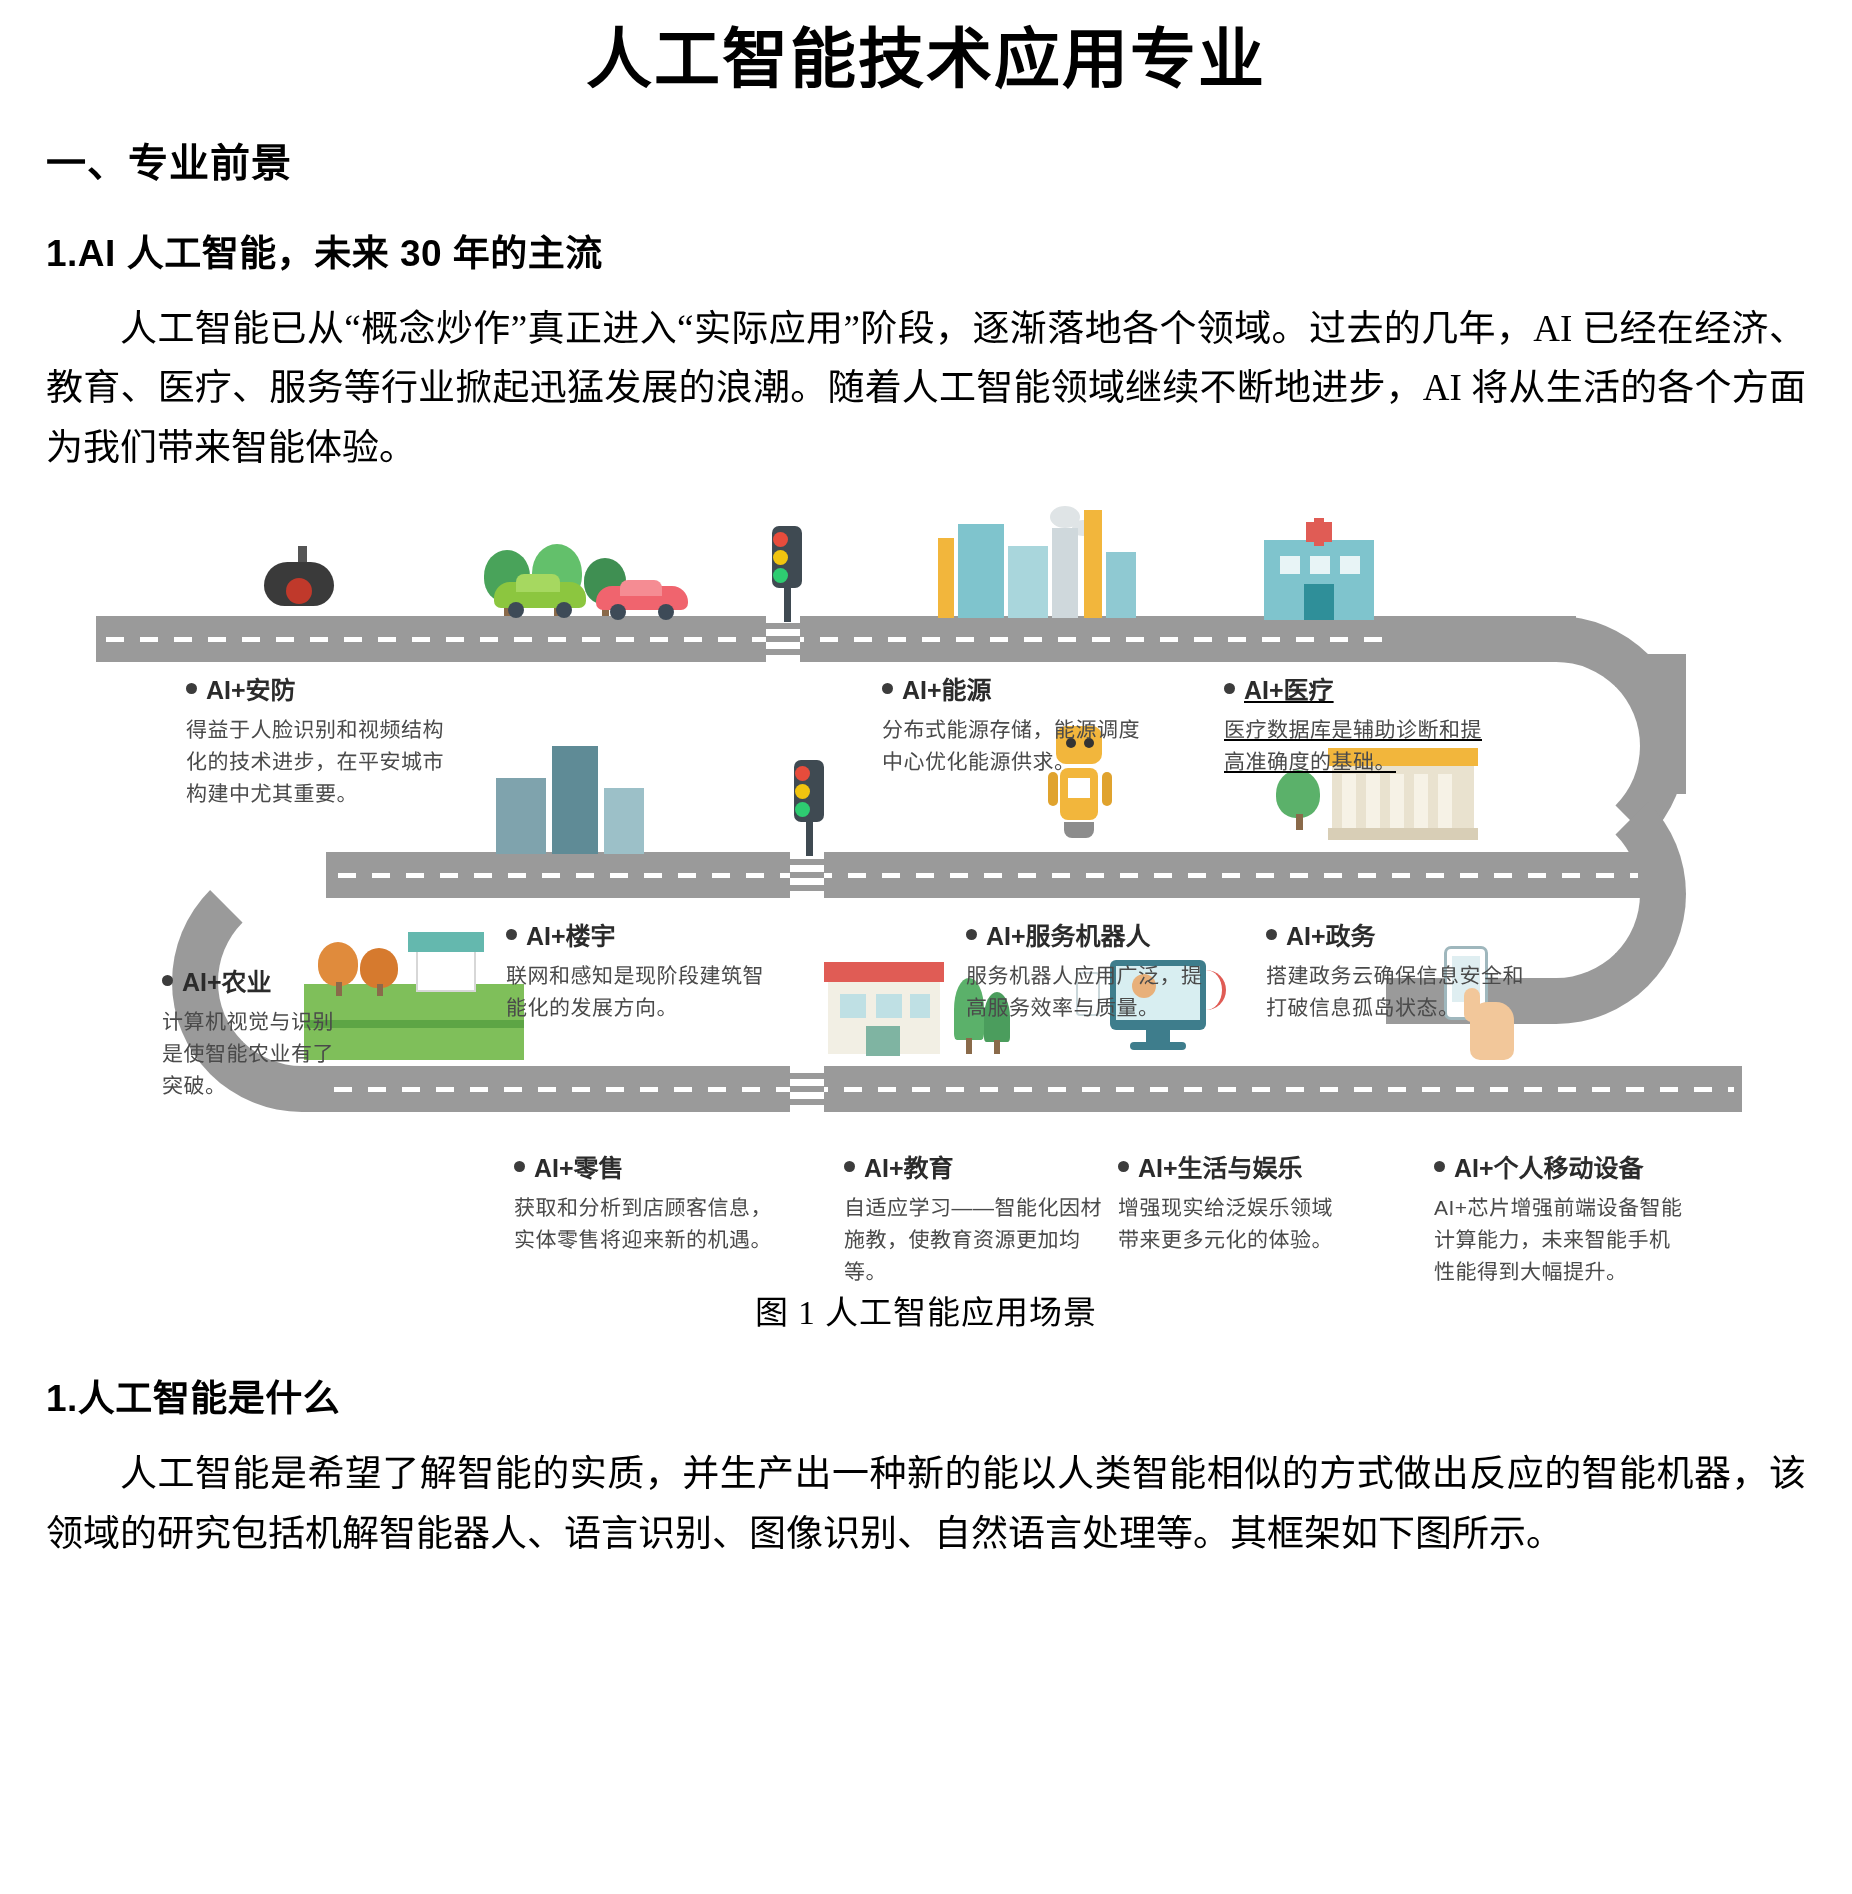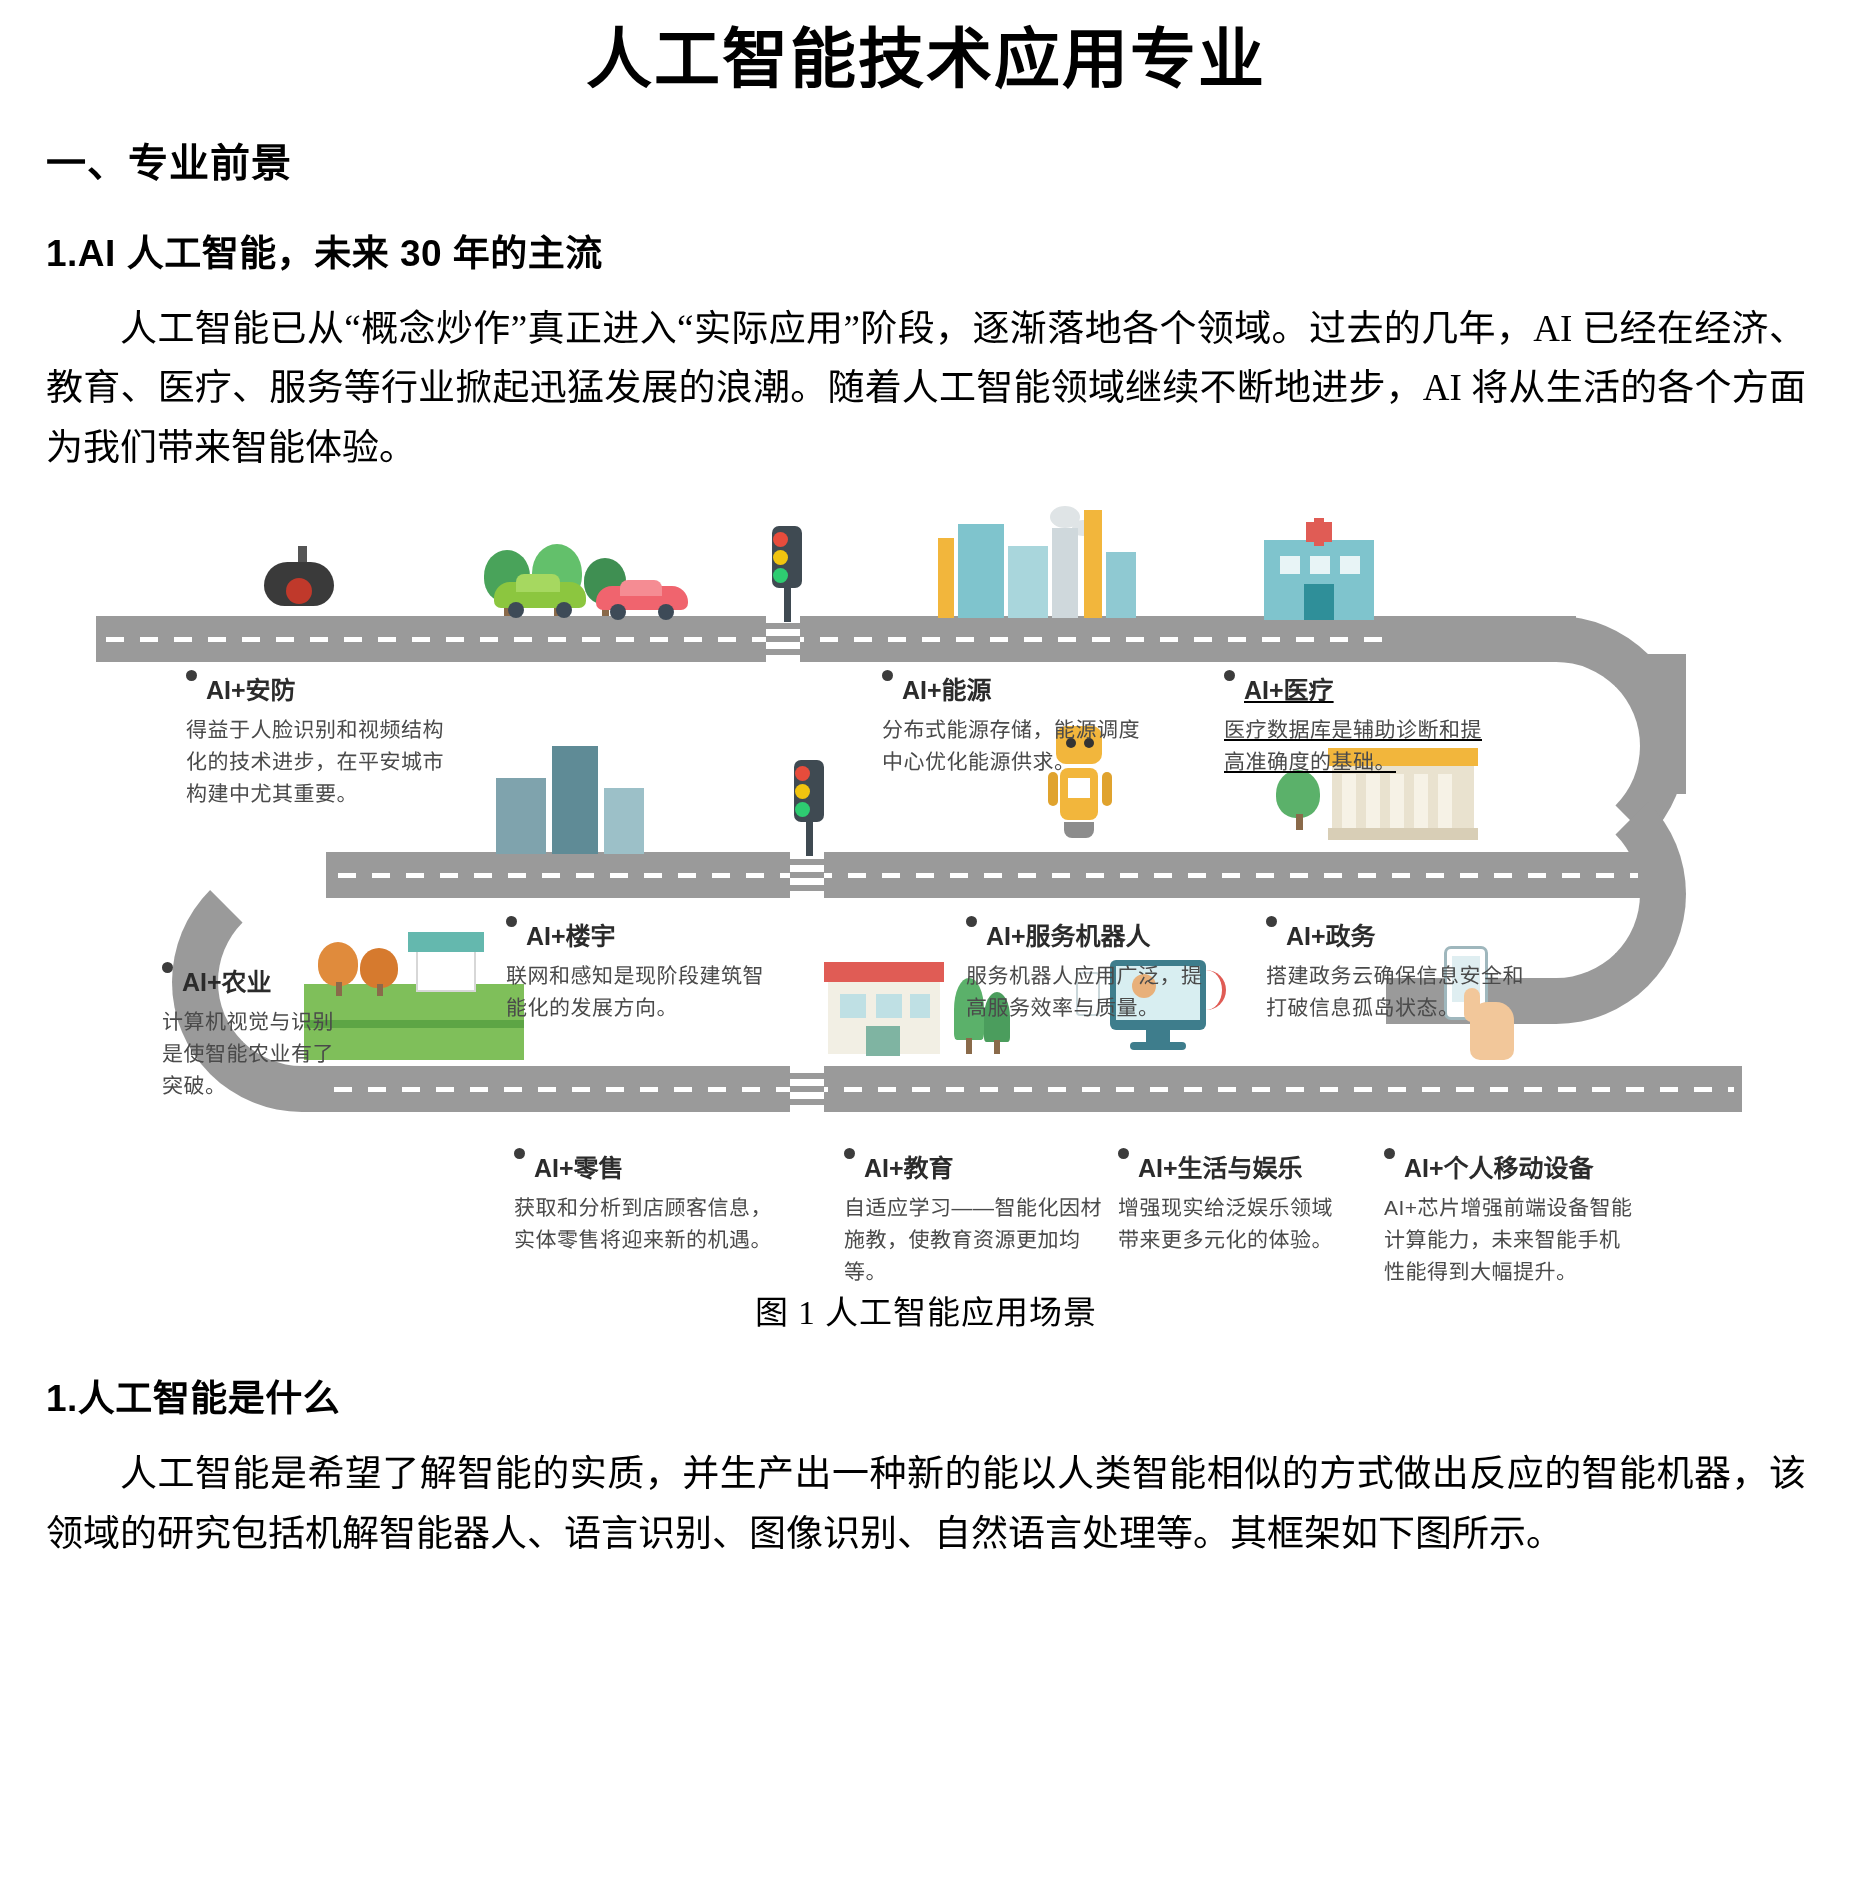--- a/index.html
+++ b/index.html
@@ -93,21 +93,21 @@
     width: 34px;
     height: 46px;
     background: repeating-linear-gradient(to bottom, #ffffff 0 7px, #9a9a9a 7px 13px);
   }
   .item {
     position: absolute;
     width: 260px;
   }
   .item .hd {
     display: flex;
-    align-items: flex-start;
+    align-items: center;
     font-family: "Liberation Sans", sans-serif;
     font-weight: bold;
     font-size: 25px;
     color: #2b2b2b;
     margin-bottom: 8px;
     white-space: nowrap;
   }
   .item .dot {
     width: 11px; height: 11px;
     border-radius: 50%;
@@ -384,21 +384,21 @@
       </div>
 
       <div class="item" style="left:1042px; top:644px; width:230px;">
         <div class="hd">
           <span class="dot"></span>
           <span>AI+生活与娱乐</span>
         </div>
         <div class="tx">增强现实给泛娱乐领域带来更多元化的体验。</div>
       </div>
 
-      <div class="item" style="left:1308px; top:644px; width:250px;">
+      <div class="item" style="left:1358px; top:644px; width:250px;">
         <div class="hd">
           <span class="dot"></span>
           <span>AI+个人移动设备</span>
         </div>
         <div class="tx">AI+芯片增强前端设备智能计算能力，未来智能手机性能得到大幅提升。</div>
       </div>
 
     </div>
 
     <div class="fig-caption">图 1  人工智能应用场景</div>

